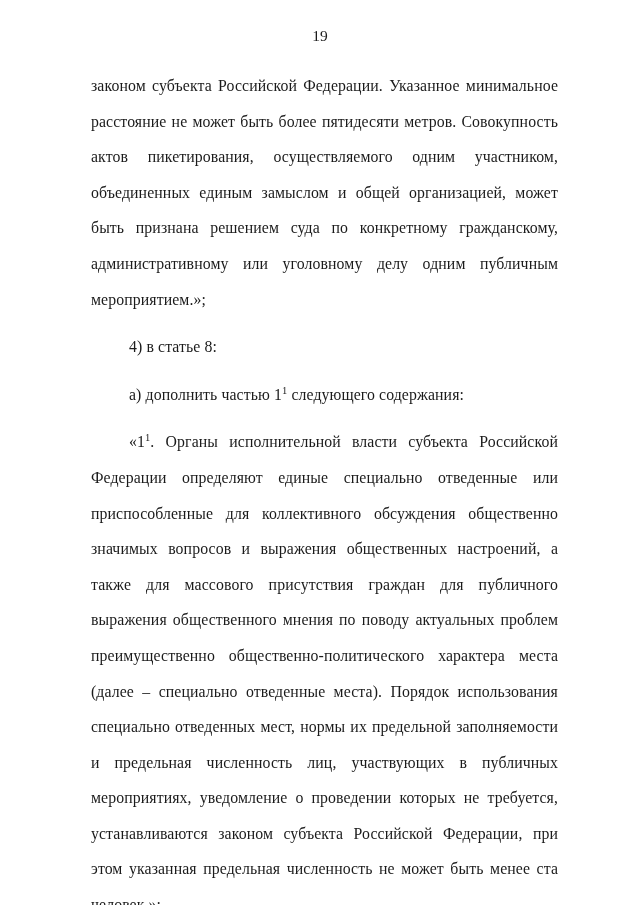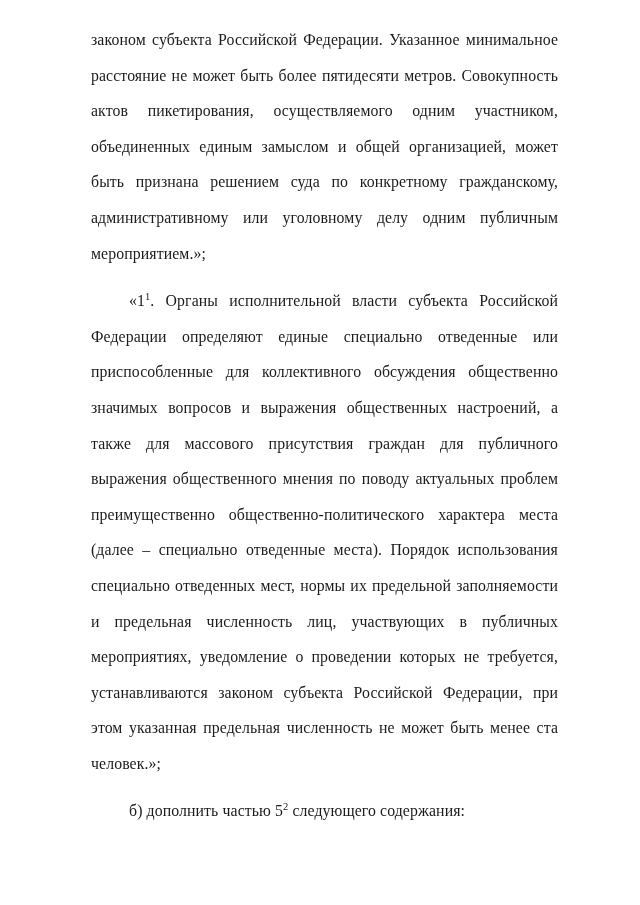--- a/index.html
+++ b/index.html
@@ -40,23 +40,26 @@
   .content sup {
     font-size: 10.5px;
     line-height: 0;
     vertical-align: super;
   }
 </style>
 </head>
 <body>
 
 <div class="page">
+  <div class="page-number">19</div>
 
   <div class="content">
     <p><span>законом субъекта Российской Федерации. Указанное минимальное расстояние не может быть более пятидесяти метров. Совокупность актов пикетирования, осуществляемого одним участником, объединенных единым замыслом и общей организацией, может быть признана решением суда по конкретному гражданскому, административному или уголовному делу одним публичным мероприятием.»;</span></p>
 
+    <p class="indent"><span>4) в статье 8:</span></p>
 
+    <p class="indent"><span>а) дополнить частью 1</span><sup>1</sup><span> следующего содержания:</span></p>
 
     <p class="indent"><span>«1</span><sup>1</sup><span>. Органы исполнительной власти субъекта Российской Федерации определяют единые специально отведенные или приспособленные для коллективного обсуждения общественно значимых вопросов и выражения общественных настроений, а также для массового присутствия граждан для публичного выражения общественного мнения по поводу актуальных проблем преимущественно общественно-политического характера места (далее – специально отведенные места). Порядок использования специально отведенных мест, нормы их предельной заполняемости и предельная численность лиц, участвующих в публичных мероприятиях, уведомление о проведении которых не требуется, устанавливаются законом субъекта Российской Федерации, при этом указанная предельная численность не может быть менее ста человек.»;</span></p>
 
     <p class="indent"><span>б) дополнить частью 5</span><sup>2</sup><span> следующего содержания:</span></p>
   </div>
 </div>
 
 </body></html>

